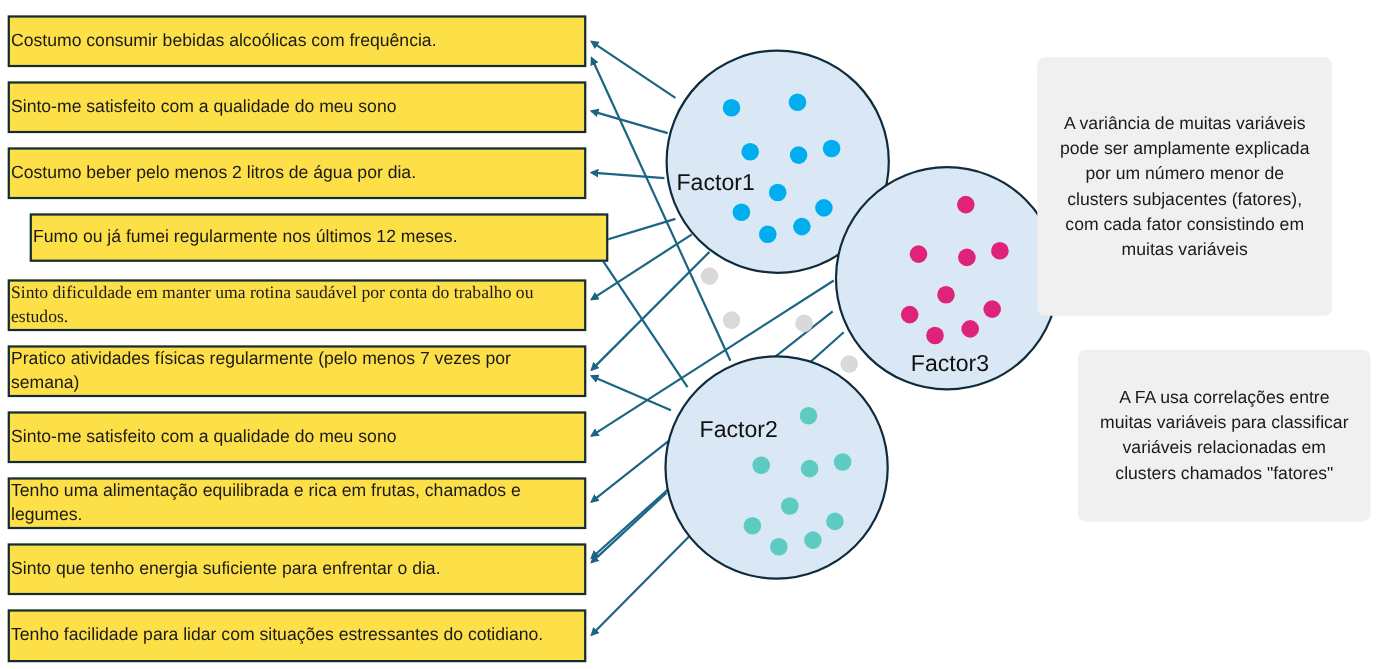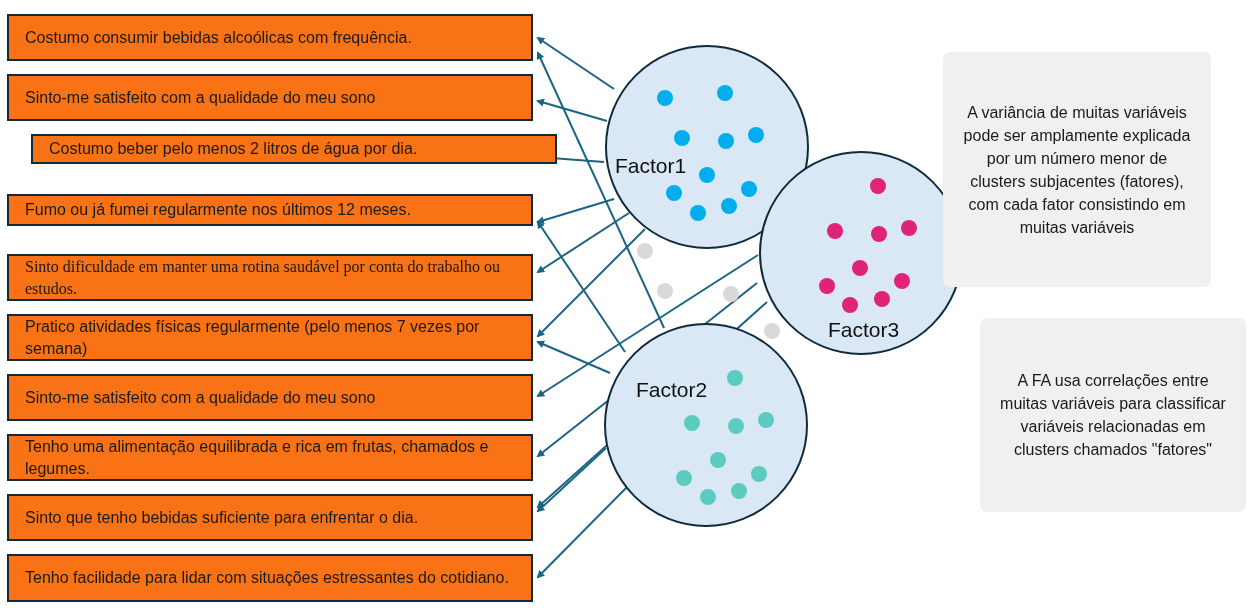--- a/index.html
+++ b/index.html
@@ -1,20 +1,20 @@
 <!DOCTYPE html>
 <html><head>
 <meta charset="utf-8">
 <style>
   html, body { margin:0; padding:0; background:#ffffff; }
   body { width:1256px; height:608px; position:relative; overflow:hidden;
          font-family:"Liberation Sans", "DejaVu Sans", sans-serif; color:#1a1a1a; }
-  .var-box { position:absolute; left:7px; width:526px; background:#f97316;
+  .var-box { position:absolute; left:7px; width:526px; background:#fde047;
              border:2px solid #0f2b3c; box-sizing:border-box;
-             font-size:16px; line-height:22px; padding:0 16px;
+             font-size:16px; line-height:22px; padding:0 1px;
              display:flex; align-items:center; }
   .note { position:absolute; background:#f0f0f0; border-radius:7px;
           text-align:center; font-size:16px; line-height:23px; color:#1a1a1a;
           display:flex; align-items:center; justify-content:center; box-sizing:border-box; padding:0 14px; }
   #diagram { position:absolute; left:0; top:0; }
   .factor-label { font-family:"Liberation Sans", "DejaVu Sans", sans-serif; font-size:21px; fill:#111; }
 </style>
 </head>
 <body>
 
@@ -85,43 +85,43 @@
       <circle cx="902" cy="281" r="8" fill="#e0237a"></circle>
     </g>
 </svg>
 
 <div class="var-box" style="top:14px;height:47px;">
     <span>Costumo consumir bebidas alcoólicas com frequência.</span>
   </div>
 <div class="var-box" style="top:74px;height:47px;">
     <span>Sinto-me satisfeito com a qualidade do meu sono</span>
   </div>
-<div class="var-box" style="top:134px;height:30px;margin-left:24px;">
+<div class="var-box" style="top:134px;height:47px;">
     <span>Costumo beber pelo menos 2 litros de água por dia.</span>
   </div>
-<div class="var-box" style="top:194px;height:32px;">
+<div class="var-box" style="top:194px;height:44px;margin-left:20px;">
     <span>Fumo ou já fumei regularmente nos últimos 12 meses.</span>
   </div>
 <div class="var-box" style="top:254px;height:47px;font-family:Liberation Serif, serif;">
     <span>Sinto dificuldade em manter uma rotina saudável por conta do trabalho ou estudos.</span>
   </div>
 <div class="var-box" style="top:314px;height:47px;">
     <span>Pratico atividades físicas regularmente (pelo menos 7 vezes por semana)</span>
   </div>
 <div class="var-box" style="top:374px;height:47px;">
     <span>Sinto-me satisfeito com a qualidade do meu sono</span>
   </div>
 <div class="var-box" style="top:434px;height:47px;">
     <span>Tenho uma alimentação equilibrada e rica em frutas, chamados e legumes.</span>
   </div>
 <div class="var-box" style="top:494px;height:47px;">
-    <span>Sinto que tenho bebidas suficiente para enfrentar o dia.</span>
+    <span>Sinto que tenho energia suficiente para enfrentar o dia.</span>
   </div>
 <div class="var-box" style="top:554px;height:48px;">
     <span>Tenho facilidade para lidar com situações estressantes do cotidiano.</span>
   </div>
 
 <div class="note" style="left:943px;top:52px;width:268px;height:235px;">
     <span>A variância de muitas variáveis pode ser amplamente explicada por um número menor de clusters subjacentes (fatores), com cada fator consistindo em muitas variáveis</span>
   </div>
-<div class="note" style="left:980px;top:318px;width:266px;height:194px;">
+<div class="note" style="left:980px;top:318px;width:266px;height:156px;">
     <span>A FA usa correlações entre muitas variáveis para classificar variáveis relacionadas em clusters chamados "fatores"</span>
   </div>
 
 </body></html>

